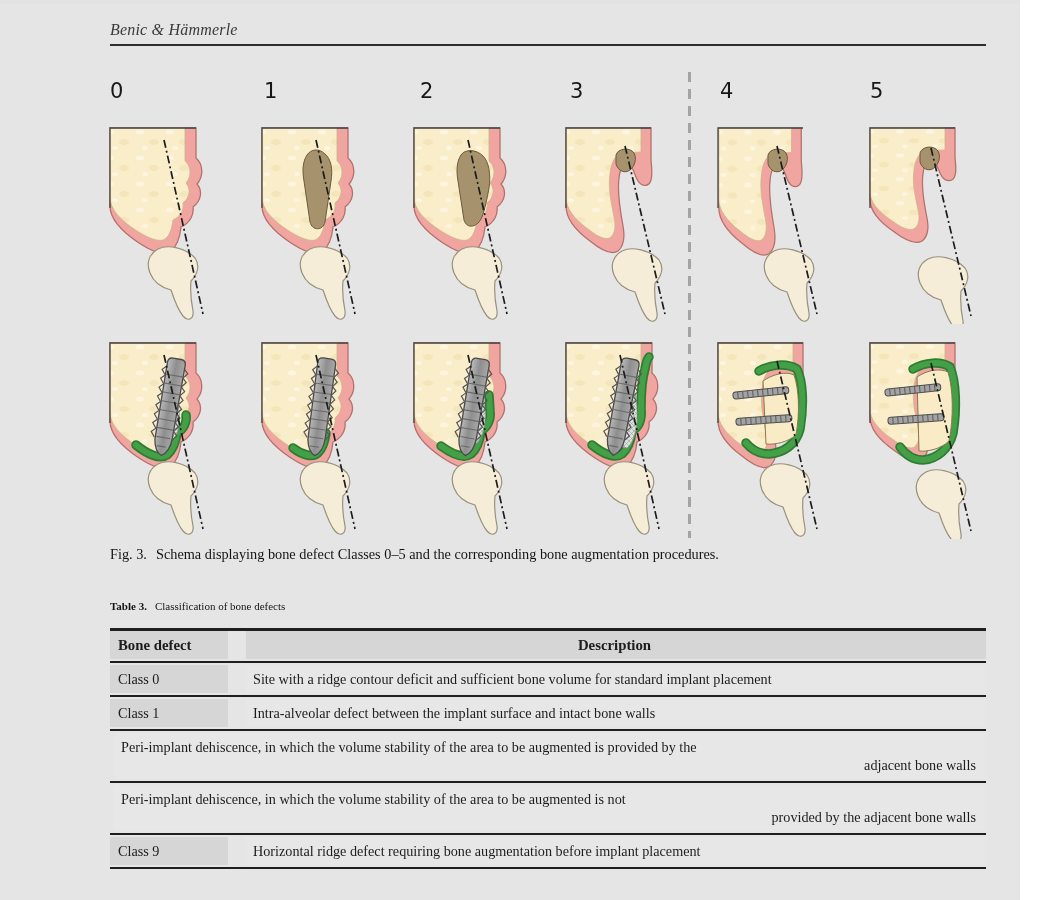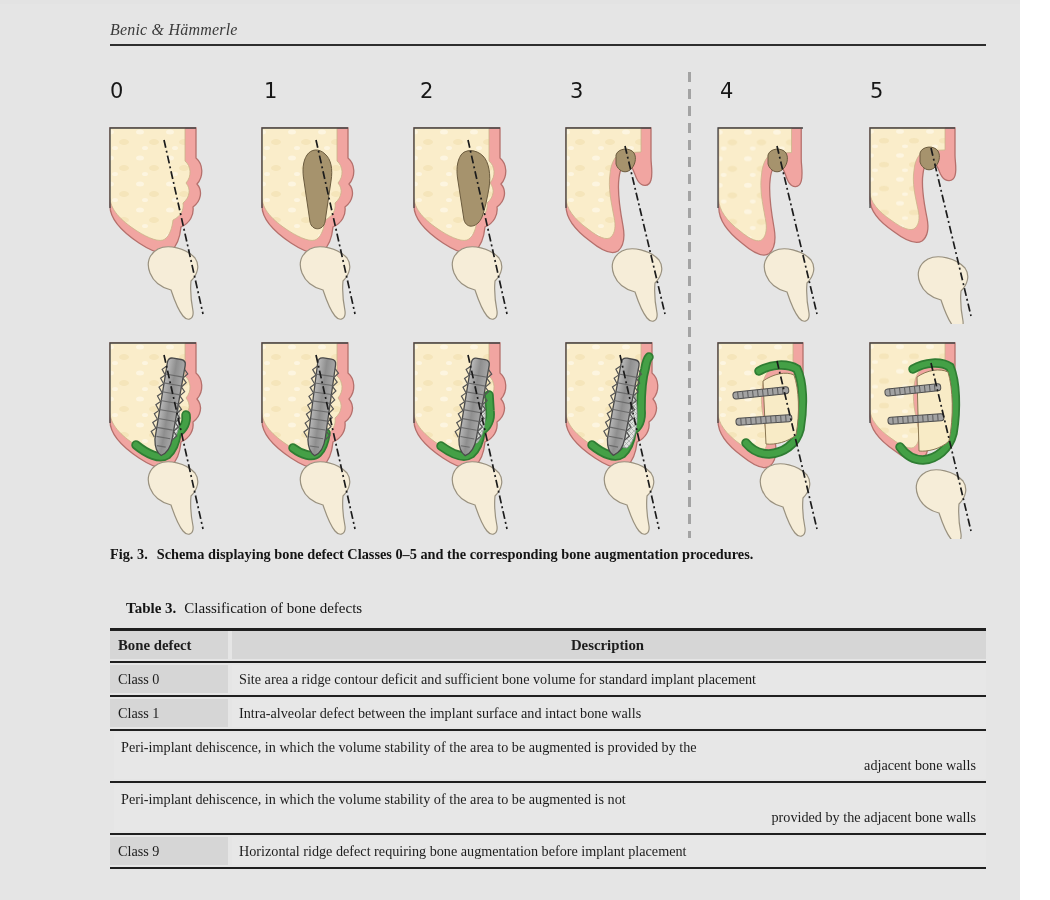--- a/index.html
+++ b/index.html
@@ -20,32 +20,32 @@
     font-size:21px; color:#171717;
   }
   .group-divider {
     position:absolute; left:688px; top:72px; width:3px; height:466px;
     background:repeating-linear-gradient(180deg,#a3a3a3 0 10px,transparent 10px 17px);
   }
   .panel { position:absolute; width:145px; height:198px; }
 
   .fig-caption {
     position:absolute; top:546px; left:110px; width:880px;
-    font-weight:bold; font-size:14.3px; color:#141414;
+    font-weight:normal; font-size:14.3px; color:#141414;
   }
   .fig-caption .cap-label { margin-right:9px; }
 
-  .table-title { position:absolute; top:600px; left:126px; font-size:15px; color:#141414; }
+  .table-title { position:absolute; top:600px; left:110px; font-size:11px; color:#141414; }
   .table-title .tt-label { font-weight:bold; margin-right:8px; }
 
   .dtable {
     position:absolute; top:628px; left:110px; width:876px;
     border-top:3px solid #1f1f1f; font-size:14.2px; line-height:18px;
   }
-  .trow { display:flex; }
+  .trow { display:flex;gap:14px; }
   .trow .c1 { width:118px; background:#d6d6d6; padding:5px 6px 5px 8px; box-sizing:border-box; }
   .trow .c2 { flex:1; margin-left:4px; background:#e7e7e7; padding:5px 10px 5px 7px; box-sizing:border-box; }
   .trow.thead .c2 { background:#d6d6d6;text-align:center; }
   .trow.thead { font-weight:bold; font-size:14.8px; }
   .rule  { height:0; border-top:2px solid #1f1f1f; margin:2px 0; }
   .rule.thick { border-top-width:2.5px; }
   .cont { margin-left:1.9em;text-align:right; }
 </style>
 </head>
 <body>
@@ -254,21 +254,21 @@
   <div class="dtable">
     <div class="trow thead">
       <div class="c1">Bone defect</div>
       <div class="c2">Description</div>
     </div>
     <div class="rule thick"></div>
 
     <div class="trow">
       <div class="c1">Class 0</div>
       <div class="c2">
-        <div>Site area a ridge contour deficit and sufficient bone volume for standard implant placement</div>
+        <div>Site with a ridge contour deficit and sufficient bone volume for standard implant placement</div>
         <div class="cont"></div>
       </div>
     </div>
     <div class="rule"></div>
 
     <div class="trow">
       <div class="c1">Class 1</div>
       <div class="c2">
         <div>Intra-alveolar defect between the implant surface and intact bone walls</div>
         <div class="cont"></div>

